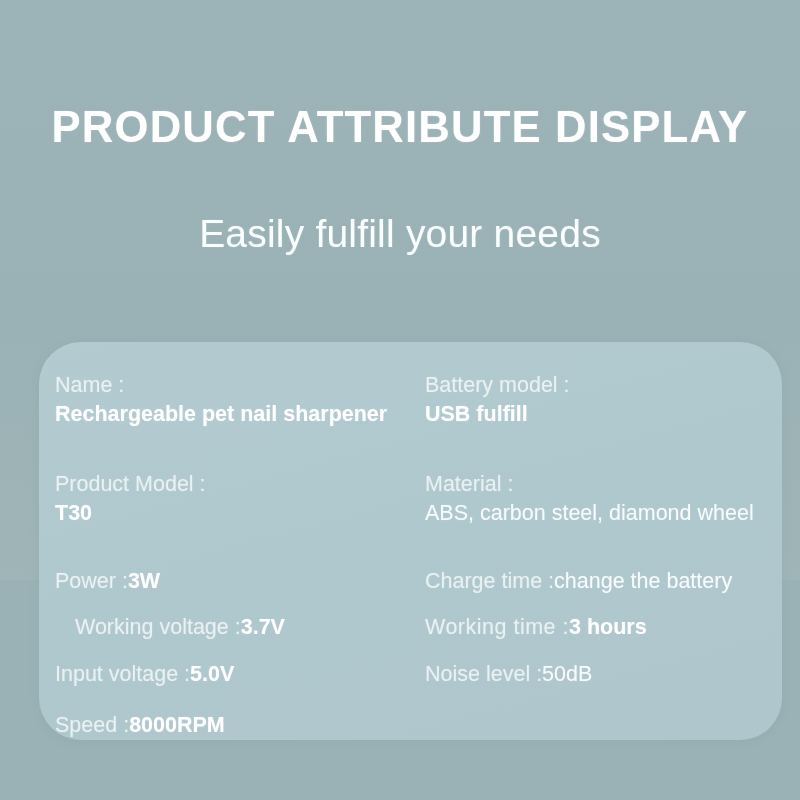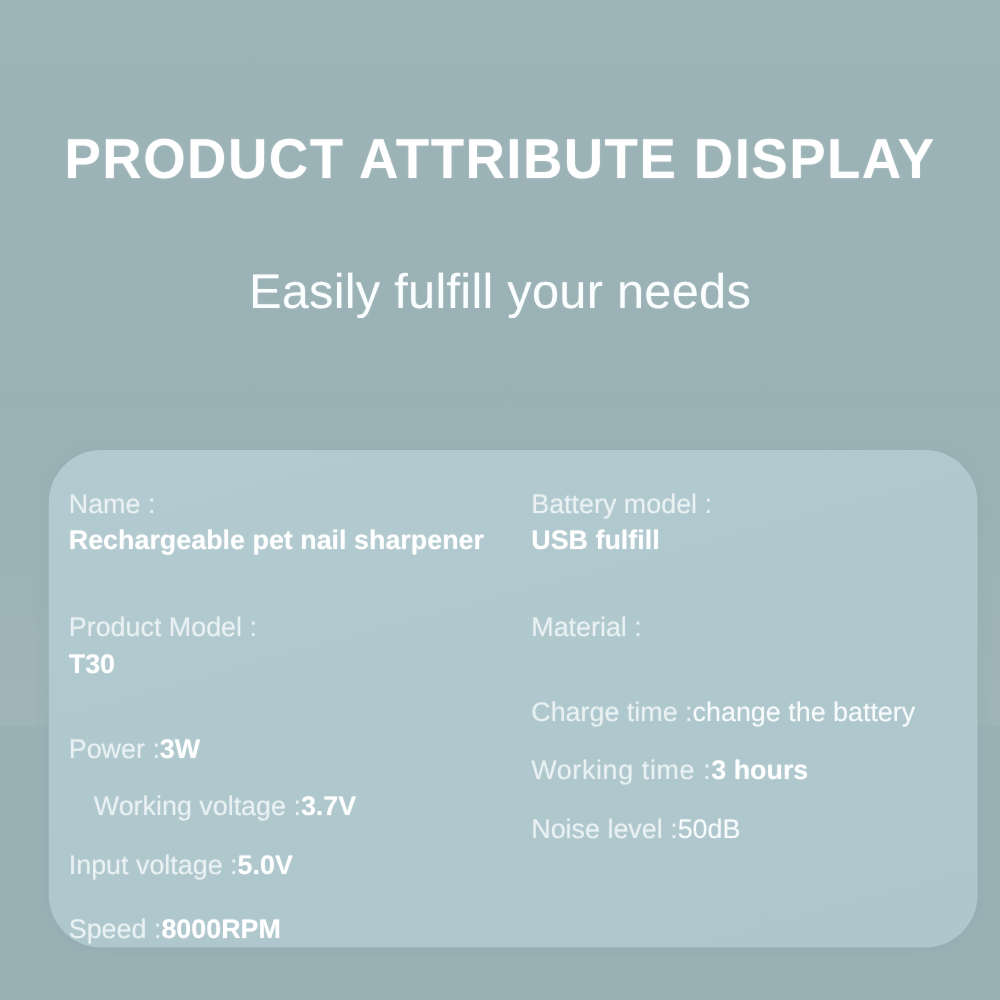--- a/index.html
+++ b/index.html
@@ -49,21 +49,21 @@
     font-weight: normal;
     line-height: 1;
     letter-spacing: 0.2px;
     text-shadow: 0 0 2px rgba(255,255,255,0.22);
   }
 
   
   #spec-card {
     position: absolute;
     left: 39px;
-    top: 360px;
+    top: 342px;
     width: 743px;
     height: 398px;
     border-radius: 42px;
     background: linear-gradient(165deg, #b3cbd0 0%, #afc8ce 45%, #aec6cc 100%);
     box-shadow: 0 2px 10px rgba(120,150,155,0.18);
   }
 
   #spec-columns {
     position: absolute;
     left: 0;
@@ -192,20 +192,21 @@
 
       <div class="spec-column" id="spec-column-right">
 
         <div class="spec-row row-stacked" id="row-battery">
           <span class="spec-line spec-label">Battery model :</span>
           <span class="spec-line spec-value">USB fulfill</span>
         </div>
 
         <div class="spec-row row-stacked" id="row-material">
           <span class="spec-line spec-label">Material :</span>
+          <span class="spec-line spec-value-plain">ABS, carbon steel, diamond wheel</span>
         </div>
 
         <div class="spec-row" id="row-charge-time">
           <span class="spec-line">
             <span class="spec-label">Charge time :</span><span class="spec-value-plain">change the battery</span>
           </span>
         </div>
 
         <div class="spec-row" id="row-working-t">
           <span class="spec-line">

